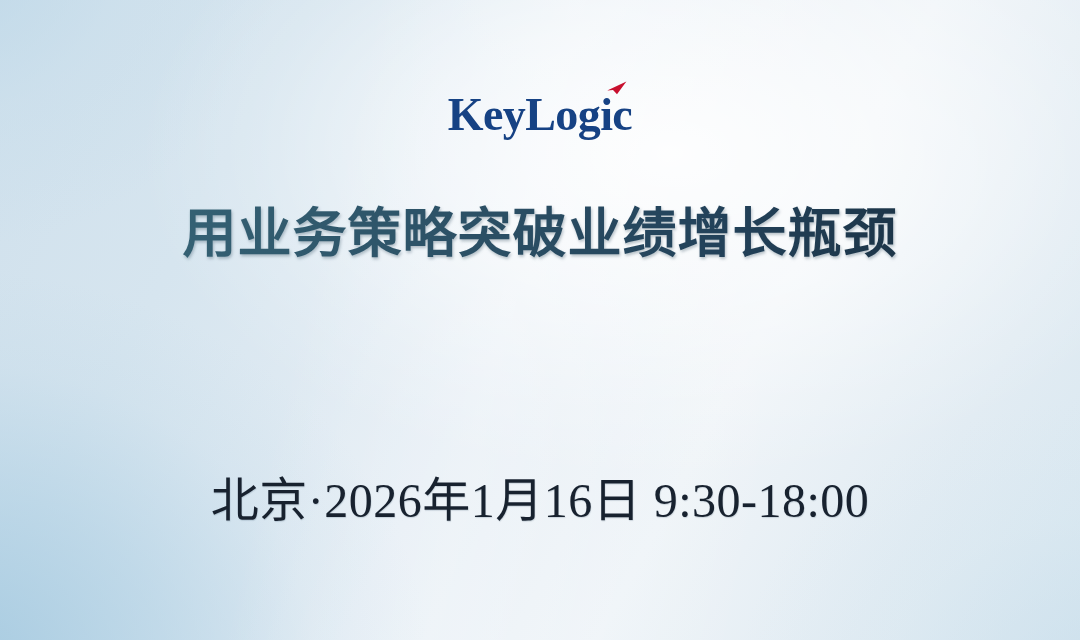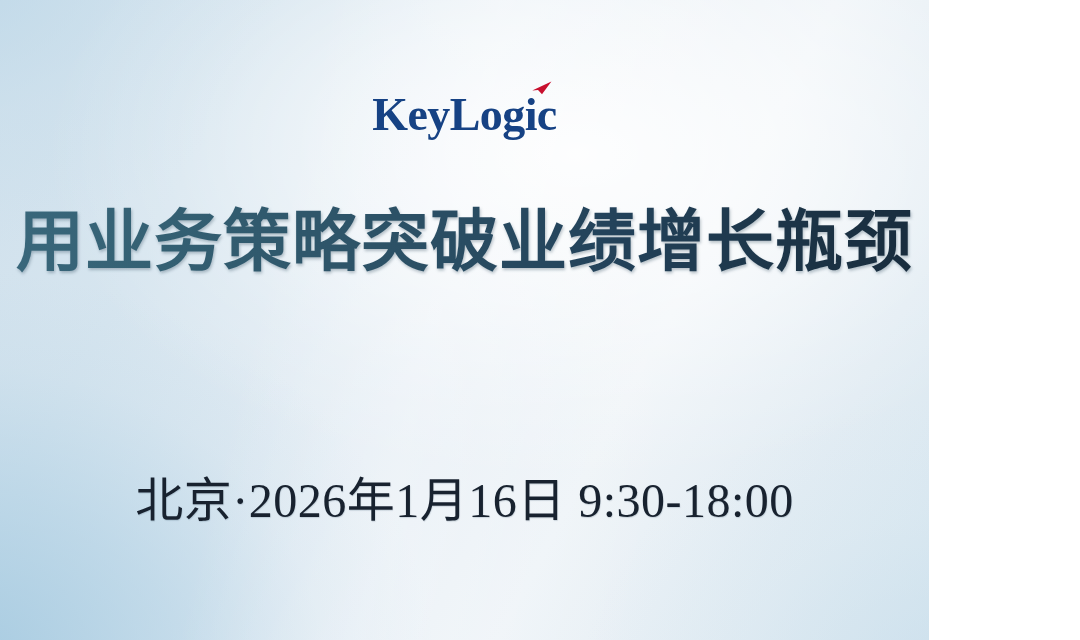--- a/index.html
+++ b/index.html
@@ -7,21 +7,21 @@
     margin: 0;
     padding: 0;
     background: #ffffff;
   }
   body {
     font-family: "Liberation Sans", sans-serif;
   }
 
   #banner {
     position: relative;
-    width: 929px;
+    width: 1080px;
     height: 640px;
     overflow: hidden;
     background: #f9a8d4;
   }
 
   
   .bg-base {
     position: absolute;
     inset: 0;
     background: linear-gradient(118deg,
@@ -147,21 +147,21 @@
     color: transparent;
     -webkit-text-fill-color: transparent;
     filter: drop-shadow(1.5px 2px 1.4px rgba(30,58,78,0.30));
   }
   .title-main {
     font-size: 92px;
     letter-spacing: 3px;
     margin: 0 0 14px 0;
   }
   .title-sub {
-    font-size: 68px;
+    font-size: 54px;
     letter-spacing: 1px;
     margin: 0;
   }
 
   
   .meta {
     position: absolute;
     top: 472px;
     left: 0;
     right: 0;

